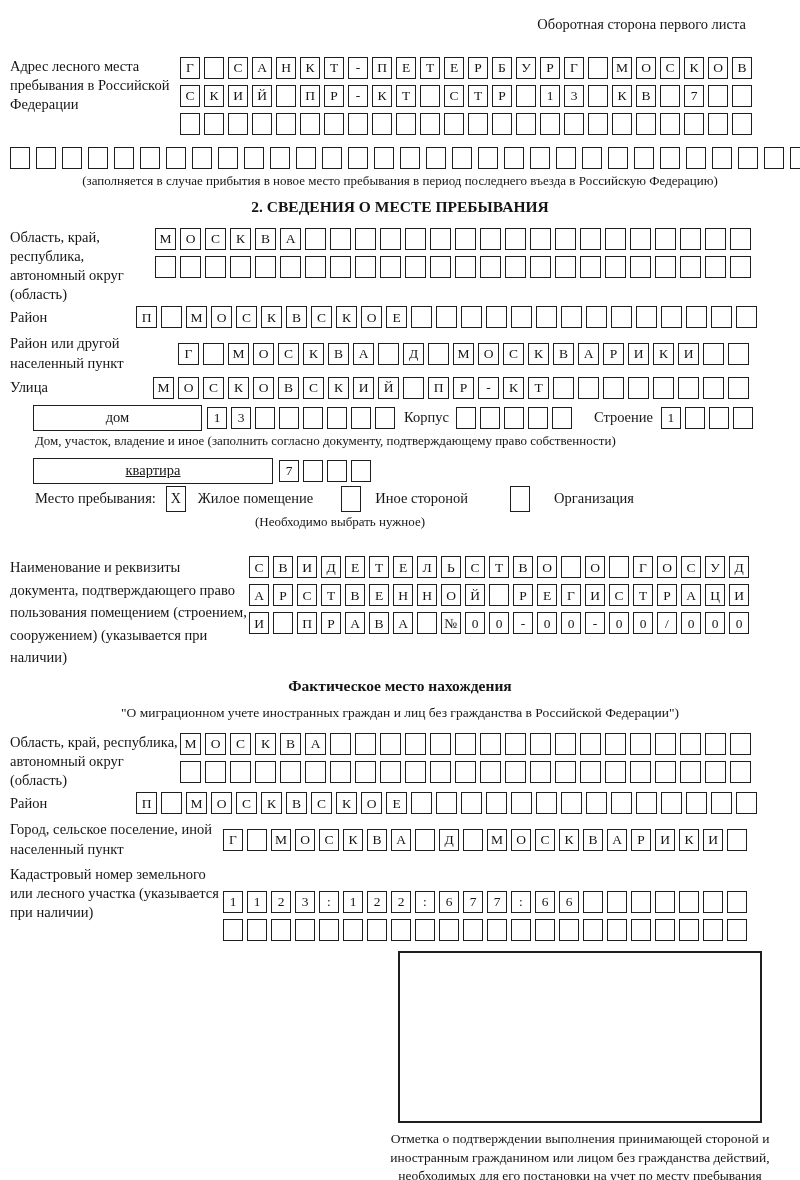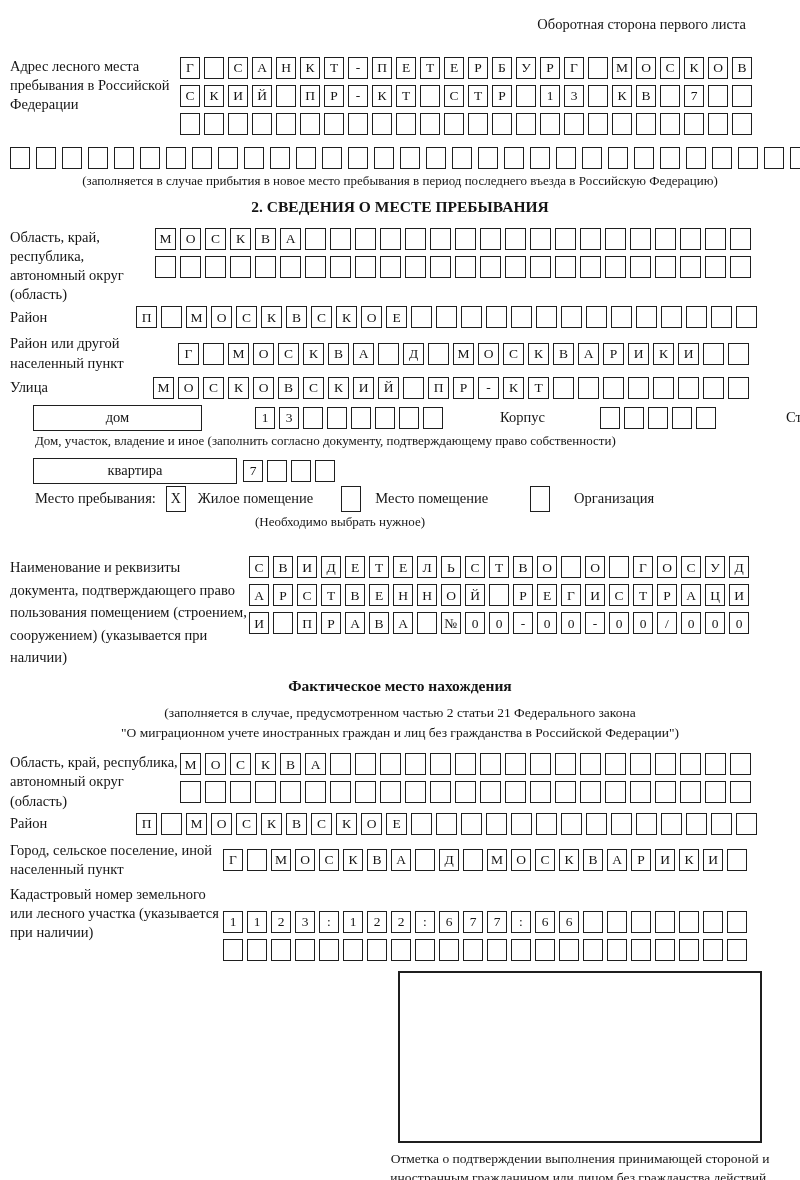--- a/index.html
+++ b/index.html
@@ -297,21 +297,21 @@
         <span class="cell"></span>
         <span class="cell"></span>
         <span class="cell"></span>
         <span class="cell"></span>
         <span class="cell"></span>
         <span class="cell"></span>
         <span class="cell"></span>
       </div>
   </div>
 
-  <div class="row vcenter" style="margin-bottom:2px;gap:48px;">
+  <div class="row vcenter" style="margin-bottom:2px;">
     <div class="labelbox" style="width:169px;margin-left:23px;margin-right:5px;">дом</div>
     <div class="cells sm">
         <span class="cell">1</span>
         <span class="cell">3</span>
         <span class="cell"></span>
         <span class="cell"></span>
         <span class="cell"></span>
         <span class="cell"></span>
         <span class="cell"></span>
         <span class="cell"></span>
@@ -328,35 +328,35 @@
     <div class="cells sm">
         <span class="cell">1</span>
         <span class="cell"></span>
         <span class="cell"></span>
         <span class="cell"></span>
       </div>
   </div>
   <div class="caption" style="padding-left:25px;">Дом, участок, владение и иное (заполнить согласно документу, подтверждающему право собственности)</div>
 
   <div class="row vcenter" style="margin-bottom:2px;">
-    <div class="labelbox" style="width:204px;margin-left:23px;margin-right:6px;">квартира</div>
+    <div class="labelbox" style="width:240px;margin-left:23px;margin-right:6px;text-decoration:underline;">квартира</div>
     <div class="cells sm">
         <span class="cell">7</span>
         <span class="cell"></span>
         <span class="cell"></span>
         <span class="cell"></span>
       </div>
   </div>
 
   <div class="row vcenter" style="margin-bottom:2px;padding-left:25px;">
     <div class="inlbl">Место пребывания:</div>
     <div class="chk" style="margin:0 12px 0 10px;">X</div>
     <div class="inlbl">Жилое помещение</div>
     <div class="chk" style="margin:0 14px 0 28px;"></div>
-    <div class="inlbl">Место помещение</div>
+    <div class="inlbl">Иное стороной</div>
     <div class="chk" style="margin:0 24px 0 42px;"></div>
     <div class="inlbl">Организация</div>
   </div>
   <div class="caption" style="width:660px;text-align:center;margin-bottom:26px;">(Необходимо выбрать нужное)</div>
 
   <div class="row" style="margin-bottom:4px;">
     <div class="lbl" style="width:239px;line-height:1.55;">Наименование и реквизиты документа, подтверждающего право пользования помещением (строением, сооружением) (указывается при наличии)</div>
     <div class="cellcol">
       <div class="cells sm">
           <span class="cell">С</span>
@@ -424,21 +424,20 @@
           <span class="cell">0</span>
           <span class="cell">/</span>
           <span class="cell">0</span>
           <span class="cell">0</span>
           <span class="cell">0</span>
         </div>
     </div>
   </div>
 
   <div class="title" style="margin:8px 0 8px 0;">Фактическое место нахождения</div>
-  <div class="sub">(заполняется в случае, предусмотренном частью 2 статьи 21 Федерального закона</div>
   <div class="sub" style="margin-bottom:10px;">"О миграционном учете иностранных граждан и лиц без гражданства в Российской Федерации")</div>
 
   <div class="row" style="margin-bottom:2px;">
     <div class="lbl" style="width:170px;">Область, край, республика, автономный округ (область)</div>
     <div class="cellcol">
       <div class="cells">
           <span class="cell">М</span>
           <span class="cell">О</span>
           <span class="cell">С</span>
           <span class="cell">К</span>

